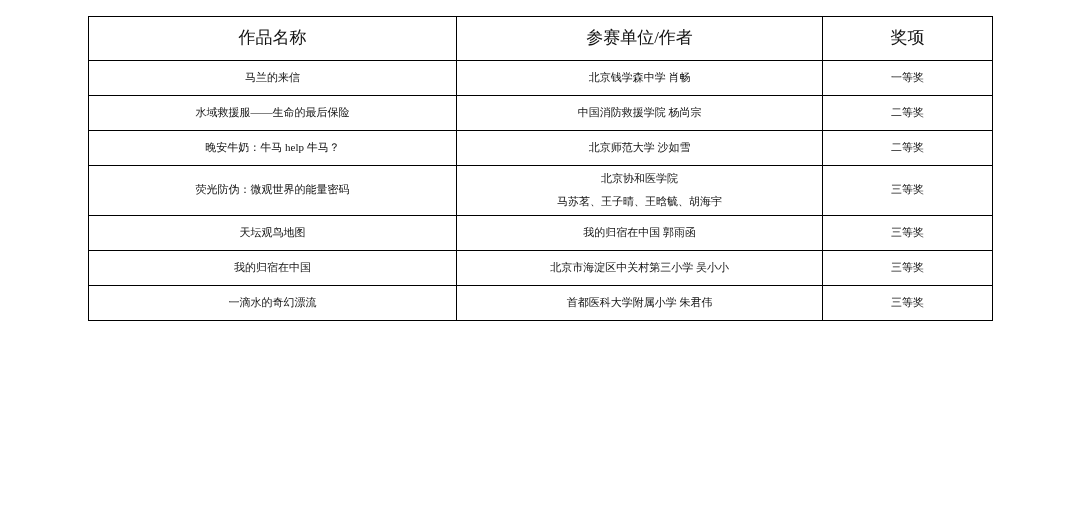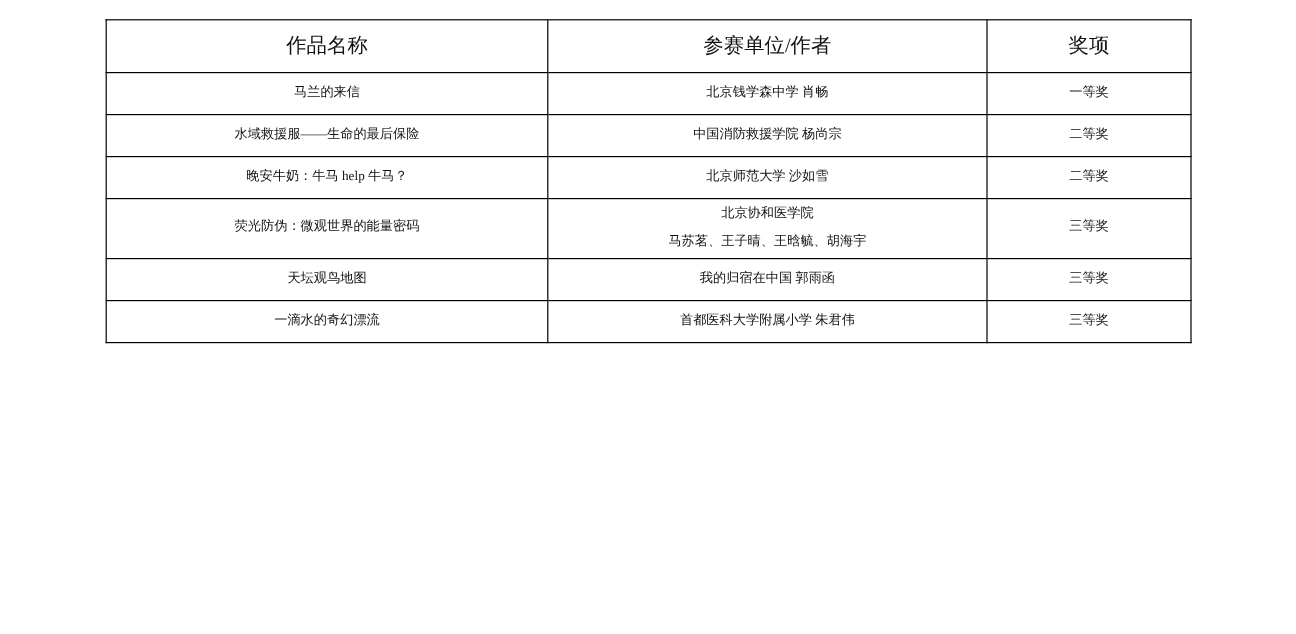--- a/index.html
+++ b/index.html
@@ -104,20 +104,25 @@
             <span class="line">马苏茗、王子晴、王晗毓、胡海宇</span>
           </td>
           <td>三等奖</td>
         </tr>
         <tr>
           <td>天坛观鸟地图</td>
           <td>我的归宿在中国  郭雨函</td>
           <td>三等奖</td>
         </tr>
         <tr>
+          <td>我的归宿在中国</td>
+          <td>北京市海淀区中关村第三小学  吴小小</td>
+          <td>三等奖</td>
+        </tr>
+        <tr>
           <td>一滴水的奇幻漂流</td>
           <td>首都医科大学附属小学  朱君伟</td>
           <td>三等奖</td>
         </tr>
       </tbody>
     </table>
   </div>
 </div>
 
 </body></html>

